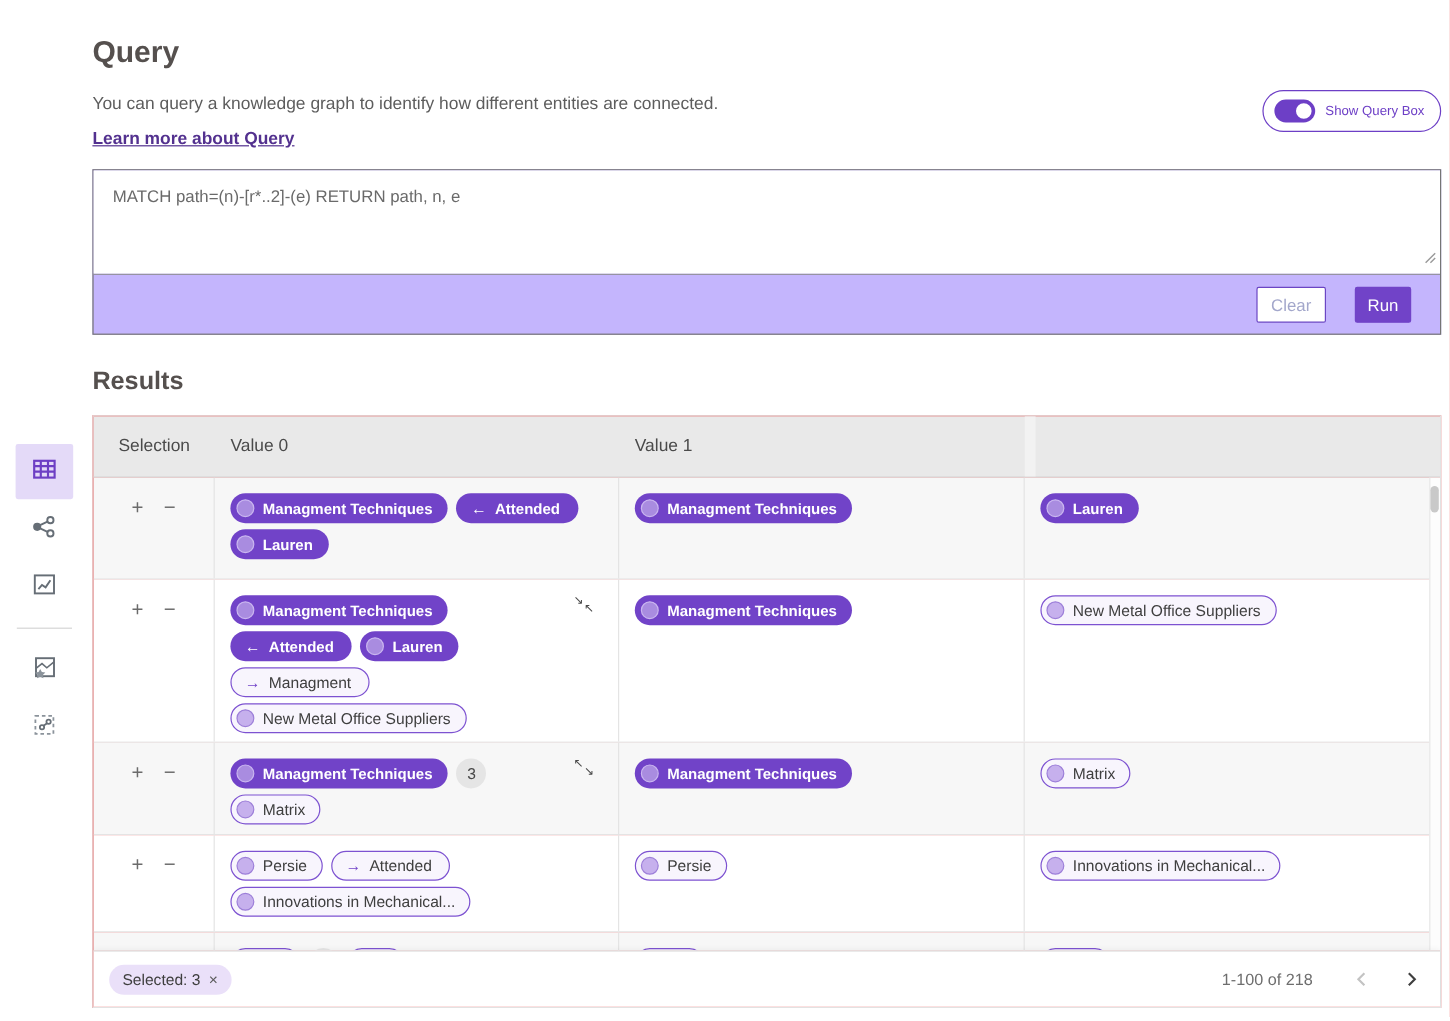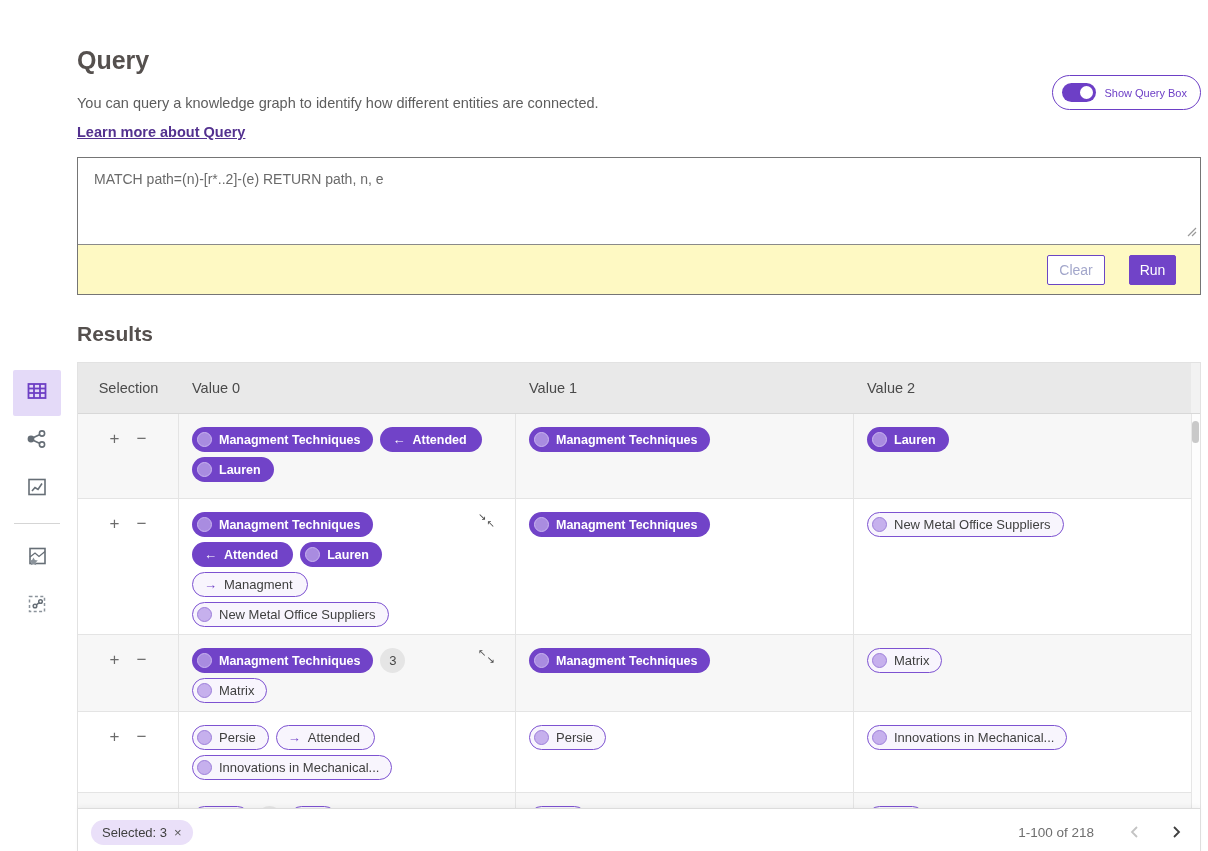--- a/index.html
+++ b/index.html
@@ -2,33 +2,33 @@
 <html style="--accent: #7143c8; --accent-dark: #6d3fc6; --header-bg: #e9e9e9; --row-stripe: #f7f7f7; --chip-outline-bg: #f8f5fd; --active-tab-bg: #e4daf8; --selected-badge-bg: #eae0f9;"><head>
 <meta charset="utf-8">
 <style>
   * { box-sizing: border-box; margin: 0; padding: 0; }
   html,body { width:1208px; height:851px; background:#ffffff;
     font-family:"Liberation Sans", sans-serif; color:#555; overflow:hidden; position:relative; }
 
   .content { position:absolute; left:77px; top:0; width:1124px; }
 
   
-  .page-title { font-size:25px; font-weight:bold; color:#55504e; margin-top:46px; }
+  .page-title { font-size:25px; font-weight:bold; color:#55504e; margin-top:30px; }
   .desc { font-size:14.5px; color:#5d5d5d; margin-top:20px; }
   .learn-link { display:inline-block; margin-top:13px; font-size:14.5px; font-weight:bold;
     color:#53318f; text-decoration:underline; cursor:pointer; }
   .toggle-pill { position:absolute; right:0; top:75px; height:35px; border:1px solid var(--accent-dark,#6d3fc6);
     border-radius:18px; display:flex; align-items:center; gap:8px; padding:0 13px 0 9px; cursor:pointer; background:#fff; }
   .toggle-track { width:34px; height:19px; background:var(--accent-dark,#6d3fc6); border-radius:10px; position:relative; }
   .toggle-knob { position:absolute; right:1px; top:1px; width:17px; height:17px; background:#fff;
     border:2px solid var(--accent-dark,#6d3fc6); border-radius:50%; }
   .toggle-label { font-size:11px; color:var(--accent-dark,#6d3fc6); }
 
   
-  .query-box { margin-top:16px; border:1px solid #757575; background:#fef9c3; }
+  .query-box { margin-top:16px; border:1px solid #757575; background:#c4b5fd; }
   .query-input-wrap { position:relative; border-bottom:1px solid #8a8a8a; }
   textarea.query-input { width:100%; height:86px; border:none; outline:none; resize:none;
     font-family:"Liberation Sans", sans-serif; font-size:14px; color:#6a6a6a; padding:13px 16px; display:block; background:#fff; }
   .resize-handle { position:absolute; right:3px; bottom:3px; }
   .query-actions { height:49px; display:flex; align-items:center; justify-content:flex-end; gap:24px; padding-right:24px; }
   .btn { height:30px; font-size:14px; border-radius:2px; cursor:pointer; font-family:"Liberation Sans", sans-serif; }
   .btn-clear { width:58px; background:#fff; border:1px solid #6b46c4; color:#a3a7cb; }
   .btn-run { width:47px; background:var(--accent,#6f43c8); border:1px solid var(--accent,#6f43c8); color:#fff; }
 
   
@@ -183,21 +183,20 @@
     </div>
   </div>
 
   <h2 class="results-title">Results</h2>
 
   <div class="table-wrap">
     <div class="thead">
       <div class="th sel">Selection</div>
       <div class="th v0">Value 0</div>
       <div class="th v1">Value 1</div>
-      <div class="th v2">Value 2</div>
       <div class="th gutter"></div>
     </div>
 
     <div class="tbody">
 
     <div class="row striped" style="height: 85px;">
           <div class="cell sel">
             <button class="pm-btn">+</button>
             <button class="pm-btn">−</button>
           </div>

